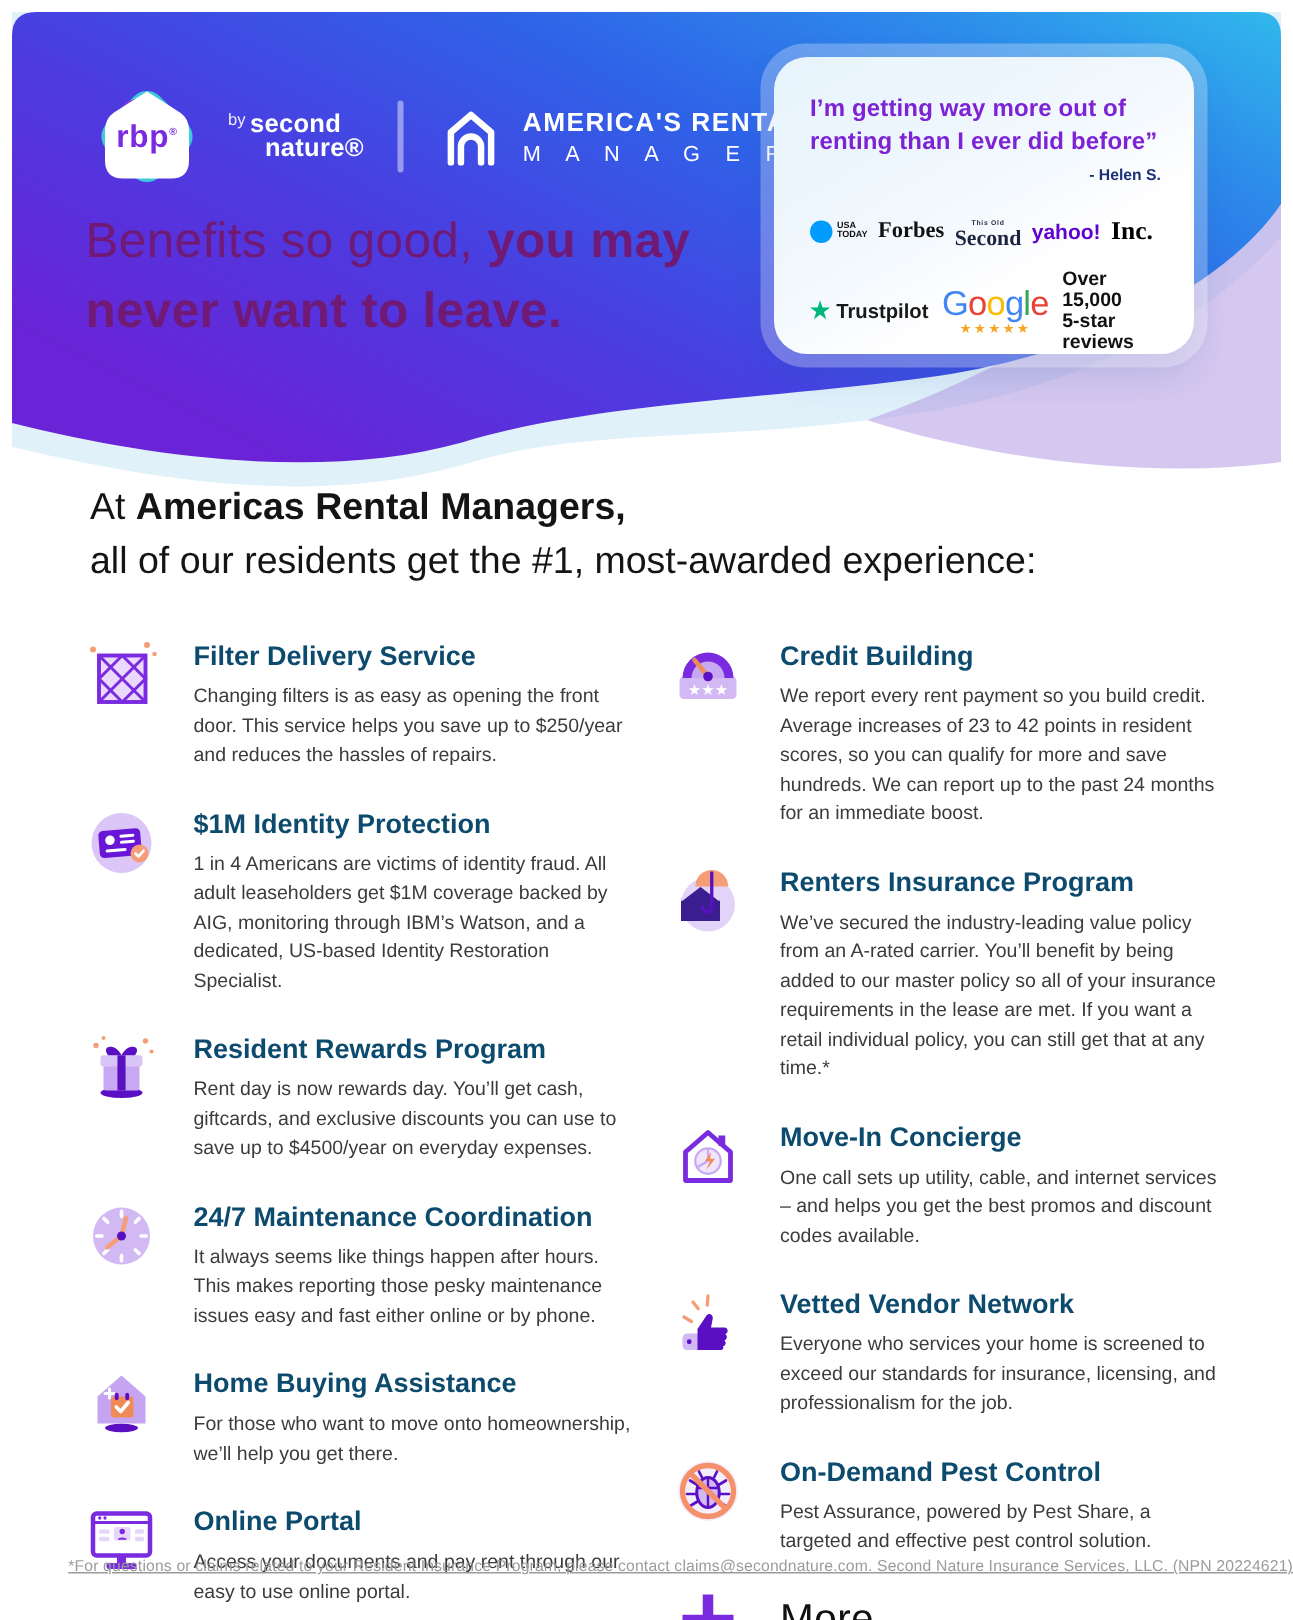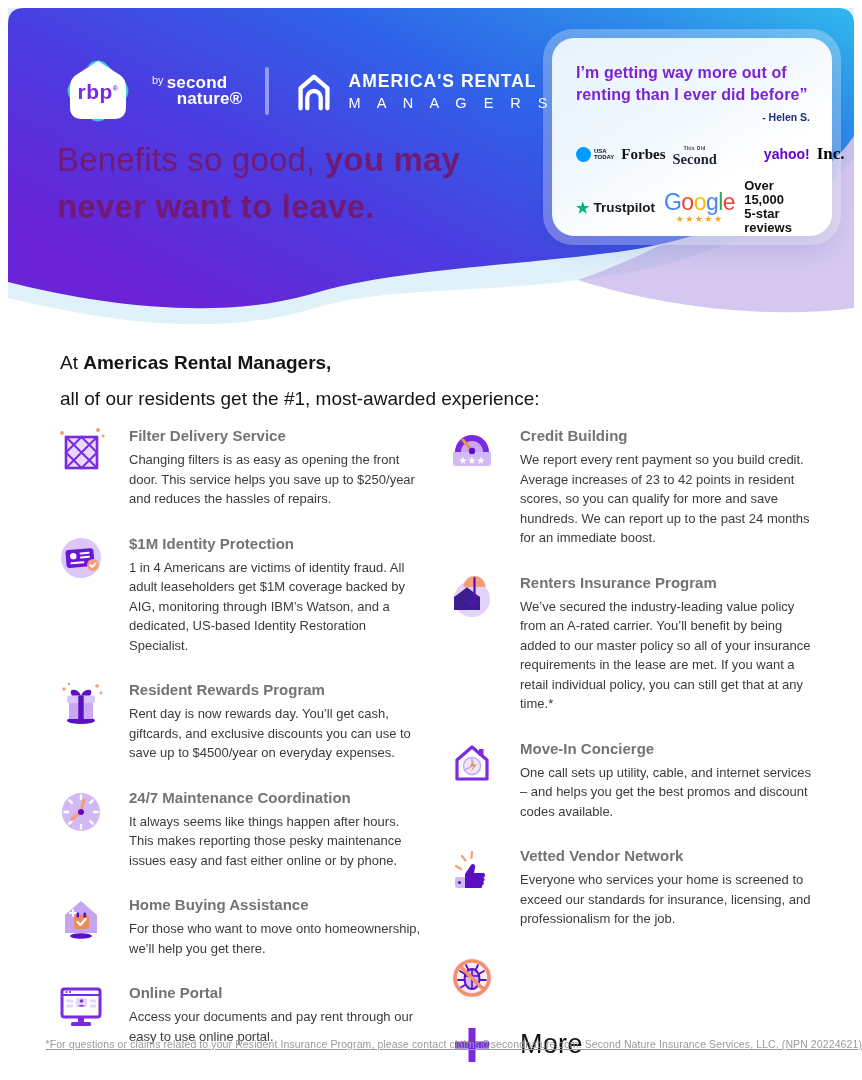--- a/index.html
+++ b/index.html
@@ -18,21 +18,21 @@
   .sn-name{display:inline-block;text-align:left;font-weight:bold;font-size:17px;line-height:16px;letter-spacing:.2px;}
   .sn-name .l2{padding-left:10px;display:block;}
   .hdr-divider{width:4px;height:48px;border-radius:3px;background:rgba(255,255,255,.45);margin:0 22px;}
   .arm-logo{display:flex;align-items:center;gap:12px;color:#fff;}
   .arm-text .l1{font-size:17.5px;font-weight:bold;letter-spacing:1px;}
   .arm-text .l2{font-size:14.5px;letter-spacing:6.5px;margin-top:3px;}
   .headline{position:absolute;left:57px;top:136px;z-index:3;color:#701a75;
             font-size:33px;line-height:47px;font-weight:400;letter-spacing:.2px;}
   .headline b{font-weight:bold;}
   
-  .quote-card{position:absolute;left:552px;top:38px;width:280px;height:198px;z-index:4;
+  .quote-card{position:absolute;left:516px;top:38px;width:280px;height:198px;z-index:4;
       border-radius:22px;background:linear-gradient(150deg,#deeffb 0%,#ebf5fd 42%,#ffffff 68%);
       box-shadow:0 12px 28px rgba(25,70,150,.18);padding:24px 20px 0 24px;box-sizing:border-box;}
   .quote-card::before{content:"";position:absolute;inset:-9px;border-radius:30px;
       background:rgba(255,255,255,.28);z-index:-1;}
   .quote{color:#7d22d4;font-size:16px;font-weight:bold;line-height:22px;letter-spacing:.1px;}
   .quote-attr{text-align:right;color:#1e2f7a;font-size:10.5px;font-weight:bold;margin-top:5px;padding-right:2px;}
   .press-row{display:flex;align-items:center;gap:7px;margin-top:21px;}
   .usa-today{display:flex;align-items:center;gap:3px;}
   .usa-dot{width:15px;height:15px;border-radius:50%;}
   .usa-txt{font-size:6px;font-weight:bold;line-height:6px;color:#111;}
@@ -43,29 +43,29 @@
   .yahoo{font-size:14px;font-weight:bold;}
   .inc{font-family:"Liberation Serif",serif;font-weight:900;font-size:17px;color:#000;}
   .reviews-row{display:flex;align-items:center;gap:9px;margin-top:15px;}
   .trustpilot{display:flex;align-items:center;gap:4px;font-size:13.5px;font-weight:600;color:#191919;}
   .tp-star{font-size:15px;line-height:1;}
   .google-block{text-align:center;line-height:1;}
   .google-word{font-size:23px;font-weight:500;letter-spacing:-.5px;}
   .google-stars{font-size:9px;letter-spacing:1.5px;margin-top:1px;}
   .reviews-txt{font-size:13px;font-weight:bold;color:#111;line-height:14px;}
   
-  .intro{position:absolute;left:60px;top:345px;font-size:19px;line-height:36px;color:#141414;z-index:2;}
+  .intro{position:absolute;left:60px;top:320px;font-size:25px;line-height:36px;color:#141414;z-index:2;}
   .intro b{font-weight:bold;}
   
   .col{position:absolute;top:424px;z-index:2;}
   .col-left{left:57px;width:366px;}
   .col-right{left:448px;width:374px;}
   .benefit{display:flex;gap:24px;margin-bottom:23px;align-items:flex-start;}
   .bicon{flex:none;width:48px;height:48px;margin-top:2px;}
-  .btitle{font-size:15px;font-weight:bold;color:#737373;margin-bottom:6px;margin-top:3px;}
+  .btitle{font-size:18px;font-weight:bold;color:#0c4a6e;margin-bottom:6px;margin-top:3px;}
   .bdesc{font-size:13px;line-height:19.5px;color:#3b3b3b;max-width:294px;}
   .more-row{display:flex;align-items:center;margin-top:16px;margin-left:4px;}
   .more-label{font-size:27px;color:#111;margin-left:28px;letter-spacing:.3px;}
   
   .footer{position:absolute;left:0;right:0;bottom:30px;text-align:right;
           font-size:10.5px;color:#9b9b9b;letter-spacing:.1px;z-index:2;text-decoration:underline;}
 </style>
 </head>
 <body>
 
@@ -128,21 +128,21 @@
     <div class="press-row">
       <span class="usa-today">
         <span class="usa-dot" style="background: rgb(0, 155, 255);"></span>
         <span class="usa-txt"><span>USA</span><br><span>TODAY</span></span>
       </span>
       <span class="forbes">Forbes</span>
       <span class="house">
         <span class="tiny">This Old</span>
         <span>Second</span>
       </span>
-      <span class="yahoo" style="color: rgb(95, 1, 209); margin-left: 40px;">yahoo!</span>
+      <span class="yahoo" style="color: rgb(95, 1, 209);">yahoo!</span>
       <span class="inc">Inc.</span>
     </div>
     <div class="reviews-row">
       <span class="trustpilot">
         <span class="tp-star" style="color: rgb(0, 182, 122);">★</span>
         <span>Trustpilot</span>
       </span>
       <span class="google-block">
         <span class="google-word">
           <span style="color: rgb(66, 133, 244);">G</span><span style="color: rgb(234, 67, 53);">o</span><span style="color: rgb(251, 188, 5);">o</span><span style="color: rgb(66, 133, 244);">g</span><span style="color: rgb(52, 168, 83);">l</span><span style="color: rgb(234, 67, 53);">e</span>
@@ -374,20 +374,24 @@
               <path d="M31 31 l5 3"></path>
             <path d="M20 15 l-2 -4"></path>
               <path d="M28 15 l2 -4"></path>
           </g>
           <ellipse cx="24" cy="25" rx="7.5" ry="10" fill="#d2b9f4" stroke="#5a10c2" stroke-width="2"></ellipse>
           <path d="M24 15 v20 M17 22 h14" stroke="#5a10c2" stroke-width="1.6"></path>
           <circle cx="24" cy="24" r="17" stroke="#f4906a" stroke-width="3.6" fill="none"></circle>
           <path d="M12.5 12.5 L35.5 35.5" stroke="#f4906a" stroke-width="3.6" stroke-linecap="round"></path>
         </svg>
       </span>
+      <div class="btext">
+        <div class="btitle">On-Demand Pest Control</div>
+        <div class="bdesc">Pest Assurance, powered by Pest Share, a targeted and effective pest control solution.</div>
+      </div>
     </div>
 
     <div class="more-row">
       <svg width="40" height="40" viewBox="0 0 40 40">
         <path d="M20 3 V37 M3 20 H37" stroke="#7a2be0" stroke-width="7"></path>
       </svg>
       <span class="more-label">More</span>
     </div>
   </div>
 

